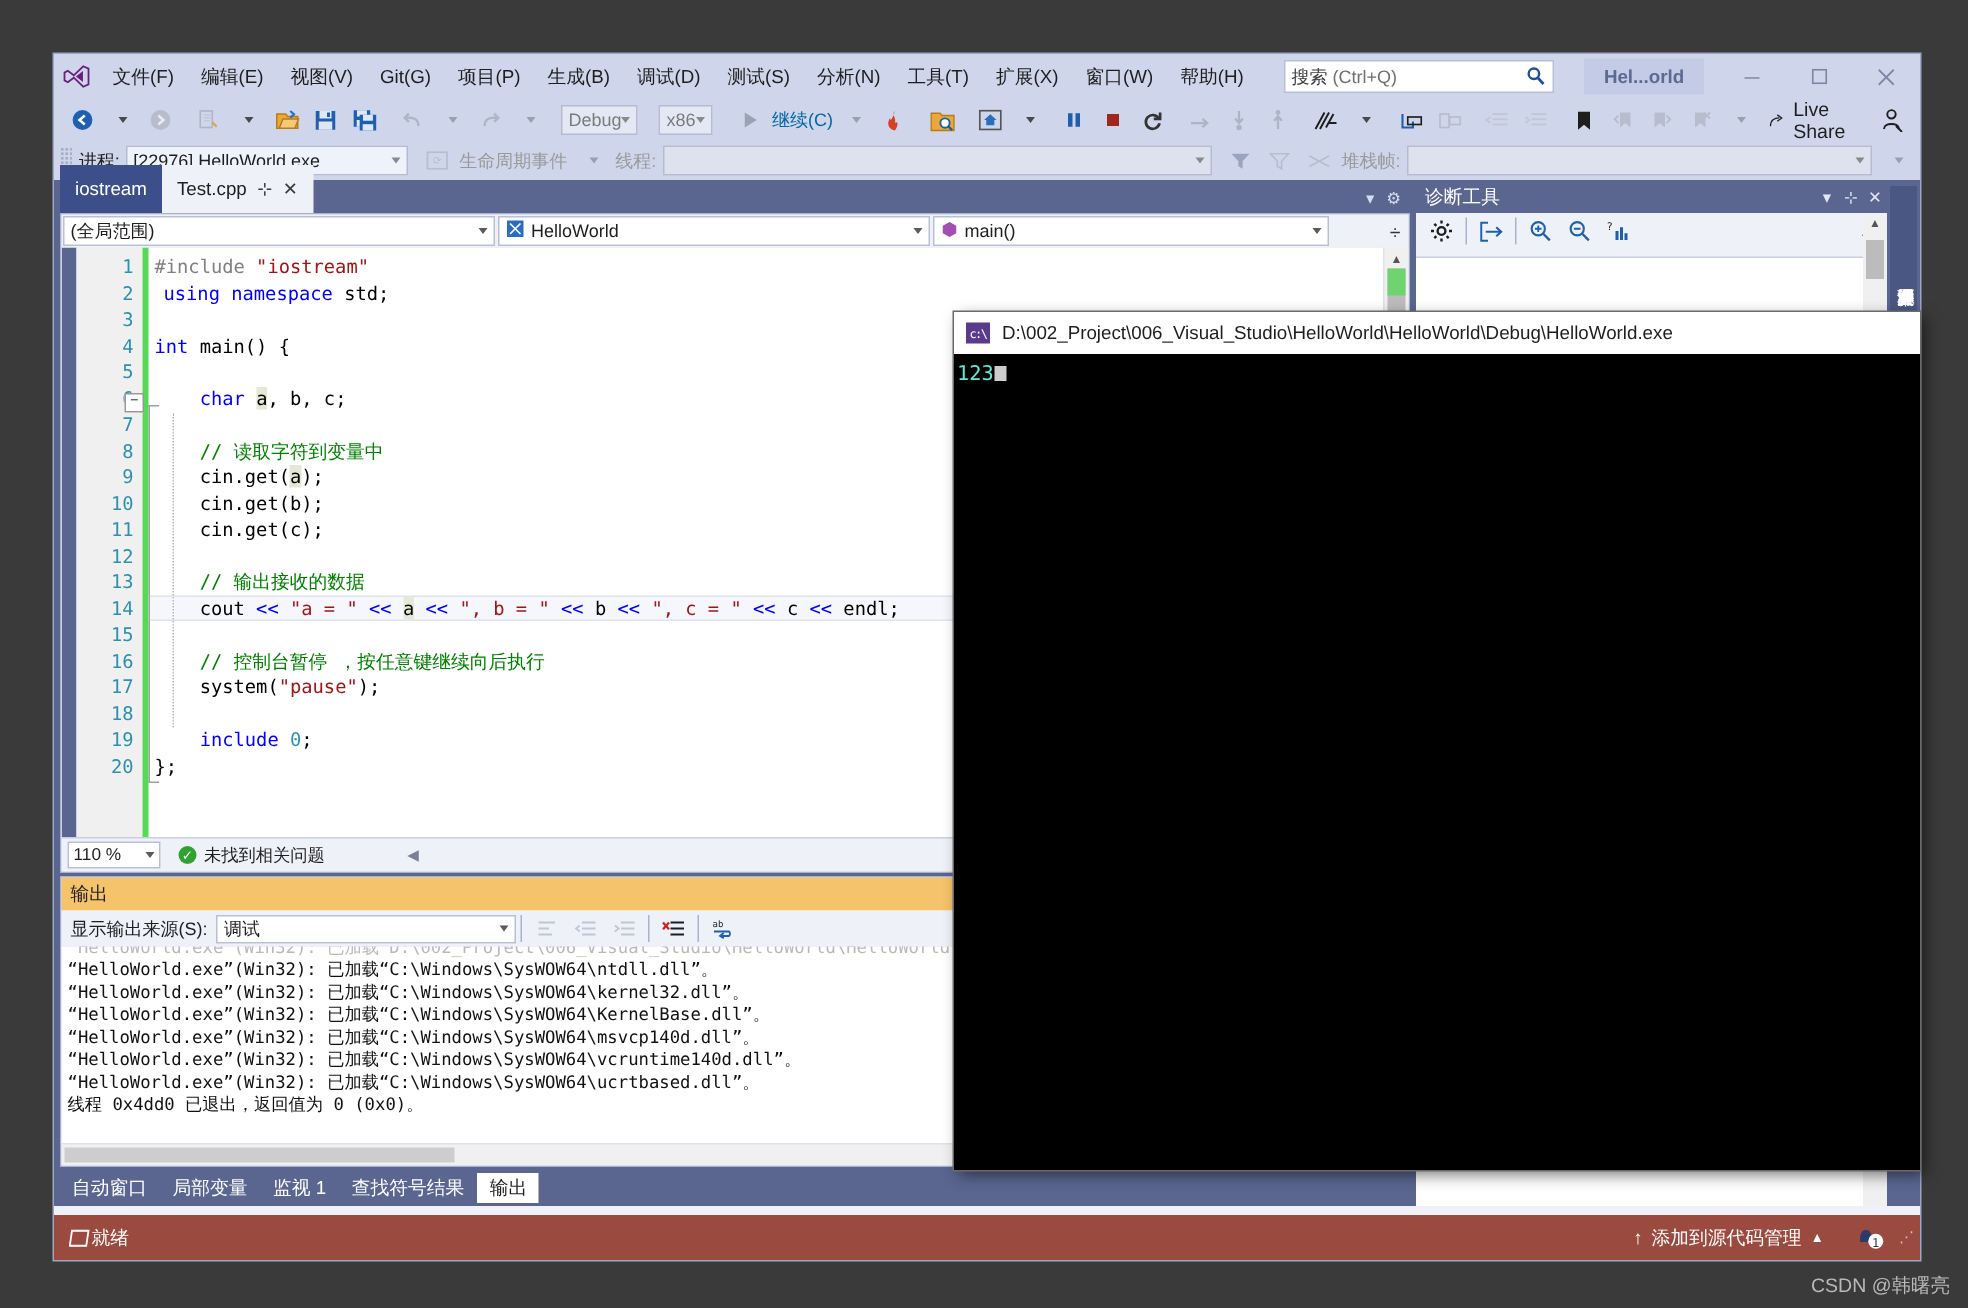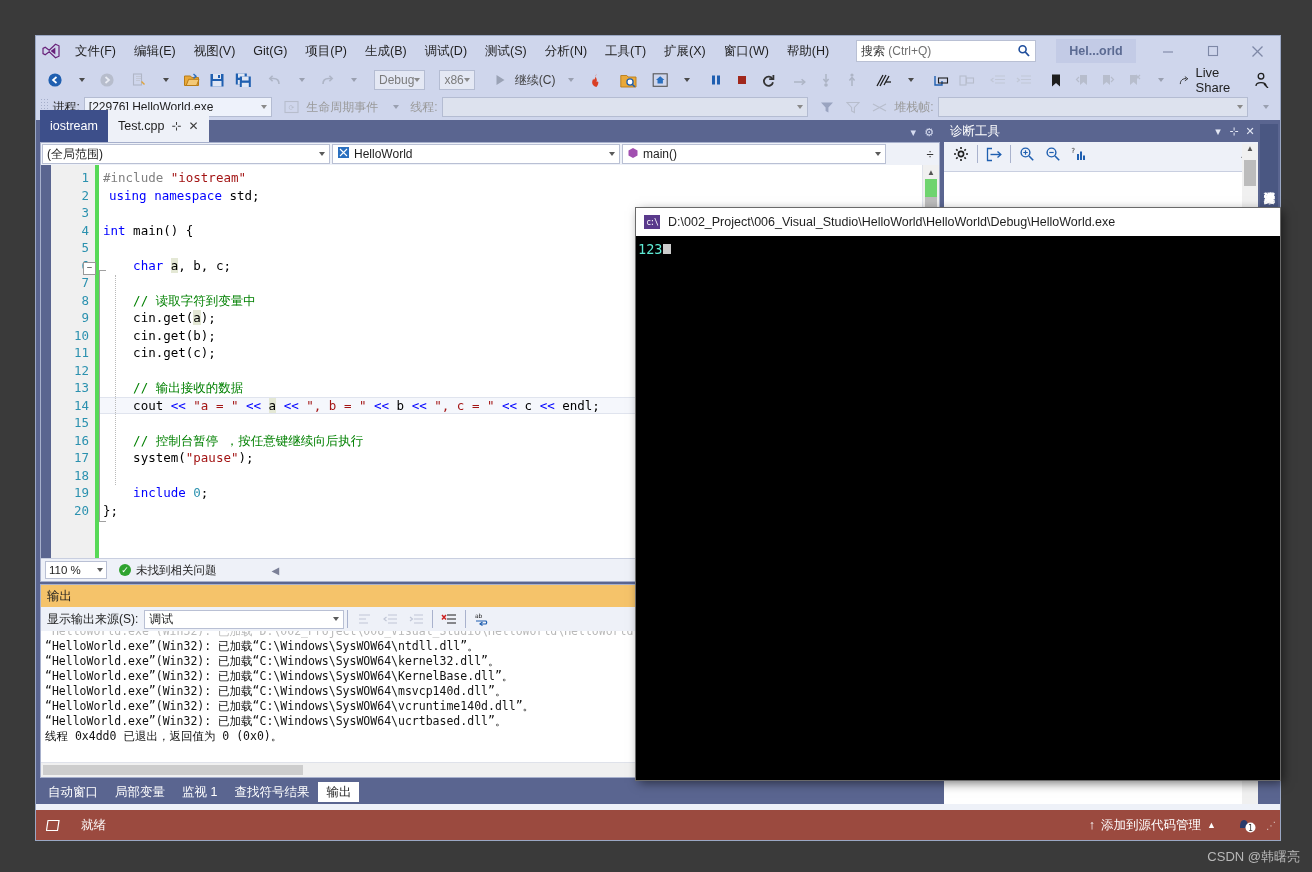--- a/index.html
+++ b/index.html
@@ -36,21 +36,21 @@
   .tbtn{height:24px;min-width:22px;display:flex;align-items:center;justify-content:center;padding:0 2px;}
   .tsep{width:1px;height:18px;background:#a9b2cd;margin:0 3px;}
   .caret{width:0;height:0;border-left:3.5px solid transparent;border-right:3.5px solid transparent;
          border-top:4px solid #4a4a4a;margin-left:2px;}
   .caret.dim{border-top-color:#9aa0b0;}
   .combo{height:20px;background:#e4e8f4;border:1px solid #b4bcd2;display:flex;align-items:center;
          font-size:12px;color:#7b7b7b;padding:0 4px;box-sizing:border-box;position:relative;}
   .combo .cv{flex:1;overflow:hidden;white-space:nowrap;}
   .combo .cc{width:0;height:0;border-left:3.5px solid transparent;border-right:3.5px solid transparent;
              border-top:4px solid #8a8a8a;}
-  .txtbtn{font-size:12px;color:#404040;padding:0 2px;white-space:nowrap;}
+  .txtbtn{font-size:12px;color:#0369a1;padding:0 2px;white-space:nowrap;}
   .liveshare{display:flex;align-items:center;gap:5px;font-size:13px;color:#1e1e1e;padding:0 6px;}
 
   
   .dbgbar{height:26px;background:#cfd6ec;display:flex;align-items:center;padding:0 2px;}
   .lbl{font-size:12px;color:#1e1e1e;white-space:nowrap;margin:0 4px 0 2px;}
   .lbl.dim{color:#9a9a9a;}
 
   
   .body{position:absolute;left:0;top:84px;right:0;bottom:36px;background:#5a6590;}
 
@@ -132,21 +132,21 @@
 
   
   .vdock{position:absolute;right:0;top:0;width:22px;bottom:0;background:#5a6590;}
   .vdocktab{position:absolute;top:4px;left:2px;width:18px;height:118px;background:#4a5782;color:#fff;
             writing-mode:vertical-rl;text-orientation:mixed;font-size:11.5px;display:flex;align-items:center;
             justify-content:center;}
 
   
   .statusbar{position:absolute;left:0;right:0;bottom:0;height:30px;background:#9b4a3f;display:flex;align-items:center;
              color:#fff;font-size:12.5px;}
-  .statusbar .ready{display:flex;align-items:center;gap:20px;padding-left:10px;}
+  .statusbar .ready{display:flex;align-items:center;gap:0;padding-left:10px;}
   .statusbar .sp{flex:1;}
   .statusbar .sitem{display:flex;align-items:center;gap:6px;padding:0 10px;}
   .badge{position:relative;width:20px;height:18px;}
 
   
   .console{position:absolute;left:636px;top:208px;width:644px;height:572px;background:#000;
            box-shadow:0 0 0 1px #6a6a6a, 3px 3px 10px rgba(0,0,0,.55);}
   .conhdr{height:28px;background:#fff;display:flex;align-items:center;padding-left:8px;gap:8px;border-bottom:1px solid #e2e2e2;}
   .conico{width:16px;height:14px;background:#5a3a8c;color:#fff;font-size:8px;font-family:"DejaVu Sans Mono",monospace;
           display:flex;align-items:center;justify-content:center;letter-spacing:-1px;}

